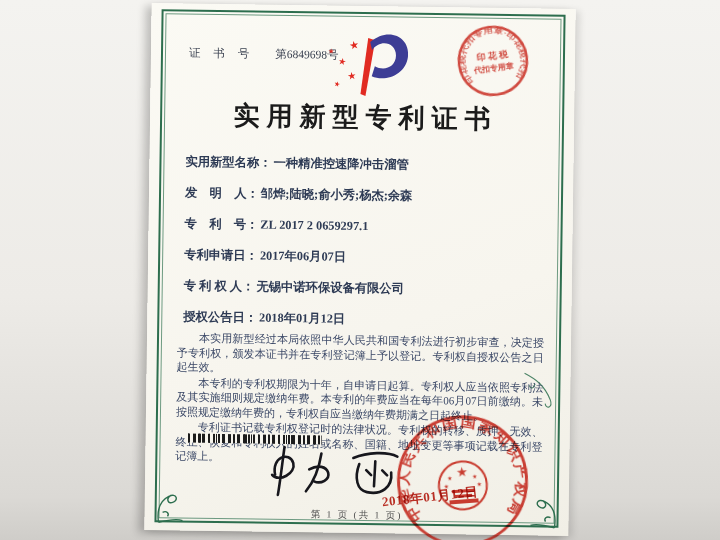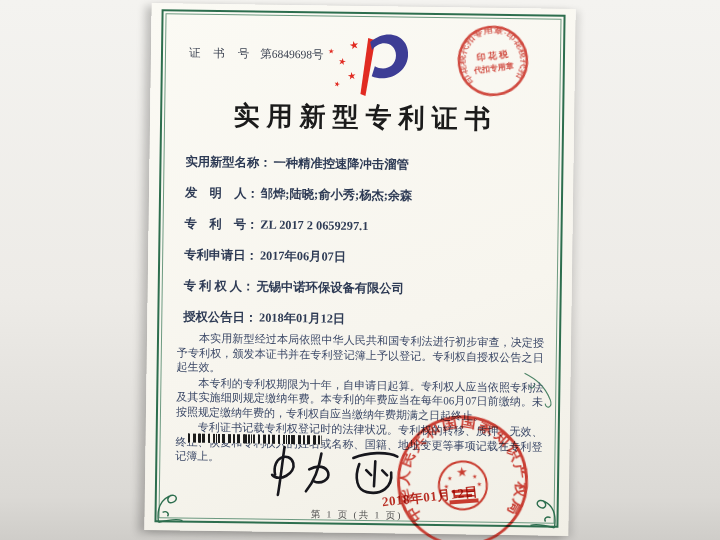--- a/index.html
+++ b/index.html
@@ -15,21 +15,21 @@
     box-shadow:-6px 3px 9px rgba(0,0,0,.22), 4px 2px 7px rgba(0,0,0,.12);
   }
   .frame-outer{position:absolute;inset:6px 10px 8px 10px;border:2px solid #2d6e4e;pointer-events:none;}
   .frame-inner{position:absolute;inset:10px 14px 12px 14px;border:1px solid #6d9a81;pointer-events:none;}
   .flourish{position:absolute;width:46px;height:46px;pointer-events:none;}
   .flourish.bl{left:8px;bottom:6px;}
   .flourish.br{right:8px;bottom:6px;transform:scaleX(-1);}
   .flourish.rm{right:6px;bottom:120px;transform:rotate(90deg);}
 
   .cert-no{position:absolute;left:38px;top:42px;font-size:11.5px;color:#3c4352;}
-  .cert-no .lbl{letter-spacing:5px;margin-right:6px;}
+  .cert-no .lbl{letter-spacing:5px;margin-right:21px;}
   .logo{position:absolute;left:163px;top:18px;width:104px;height:84px;}
   .title{
     position:absolute;left:0;top:94px;width:100%;text-align:center;
     font-size:26px;font-weight:700;color:#1b1b1b;letter-spacing:7px;text-indent:7px;
   }
   .fields{position:absolute;left:36px;top:150px;right:28px;}
   .field{font-size:12.3px;line-height:16px;margin-bottom:15px;color:#2e3b55;font-weight:600;}
   .field .flabel{margin-right:2px;}
   .paras{position:absolute;left:30px;top:327px;right:27px;color:#3a4766;}
   .paras p{font-size:11px;line-height:14.5px;margin:0 0 1px;text-align:justify;text-indent:2em;}

